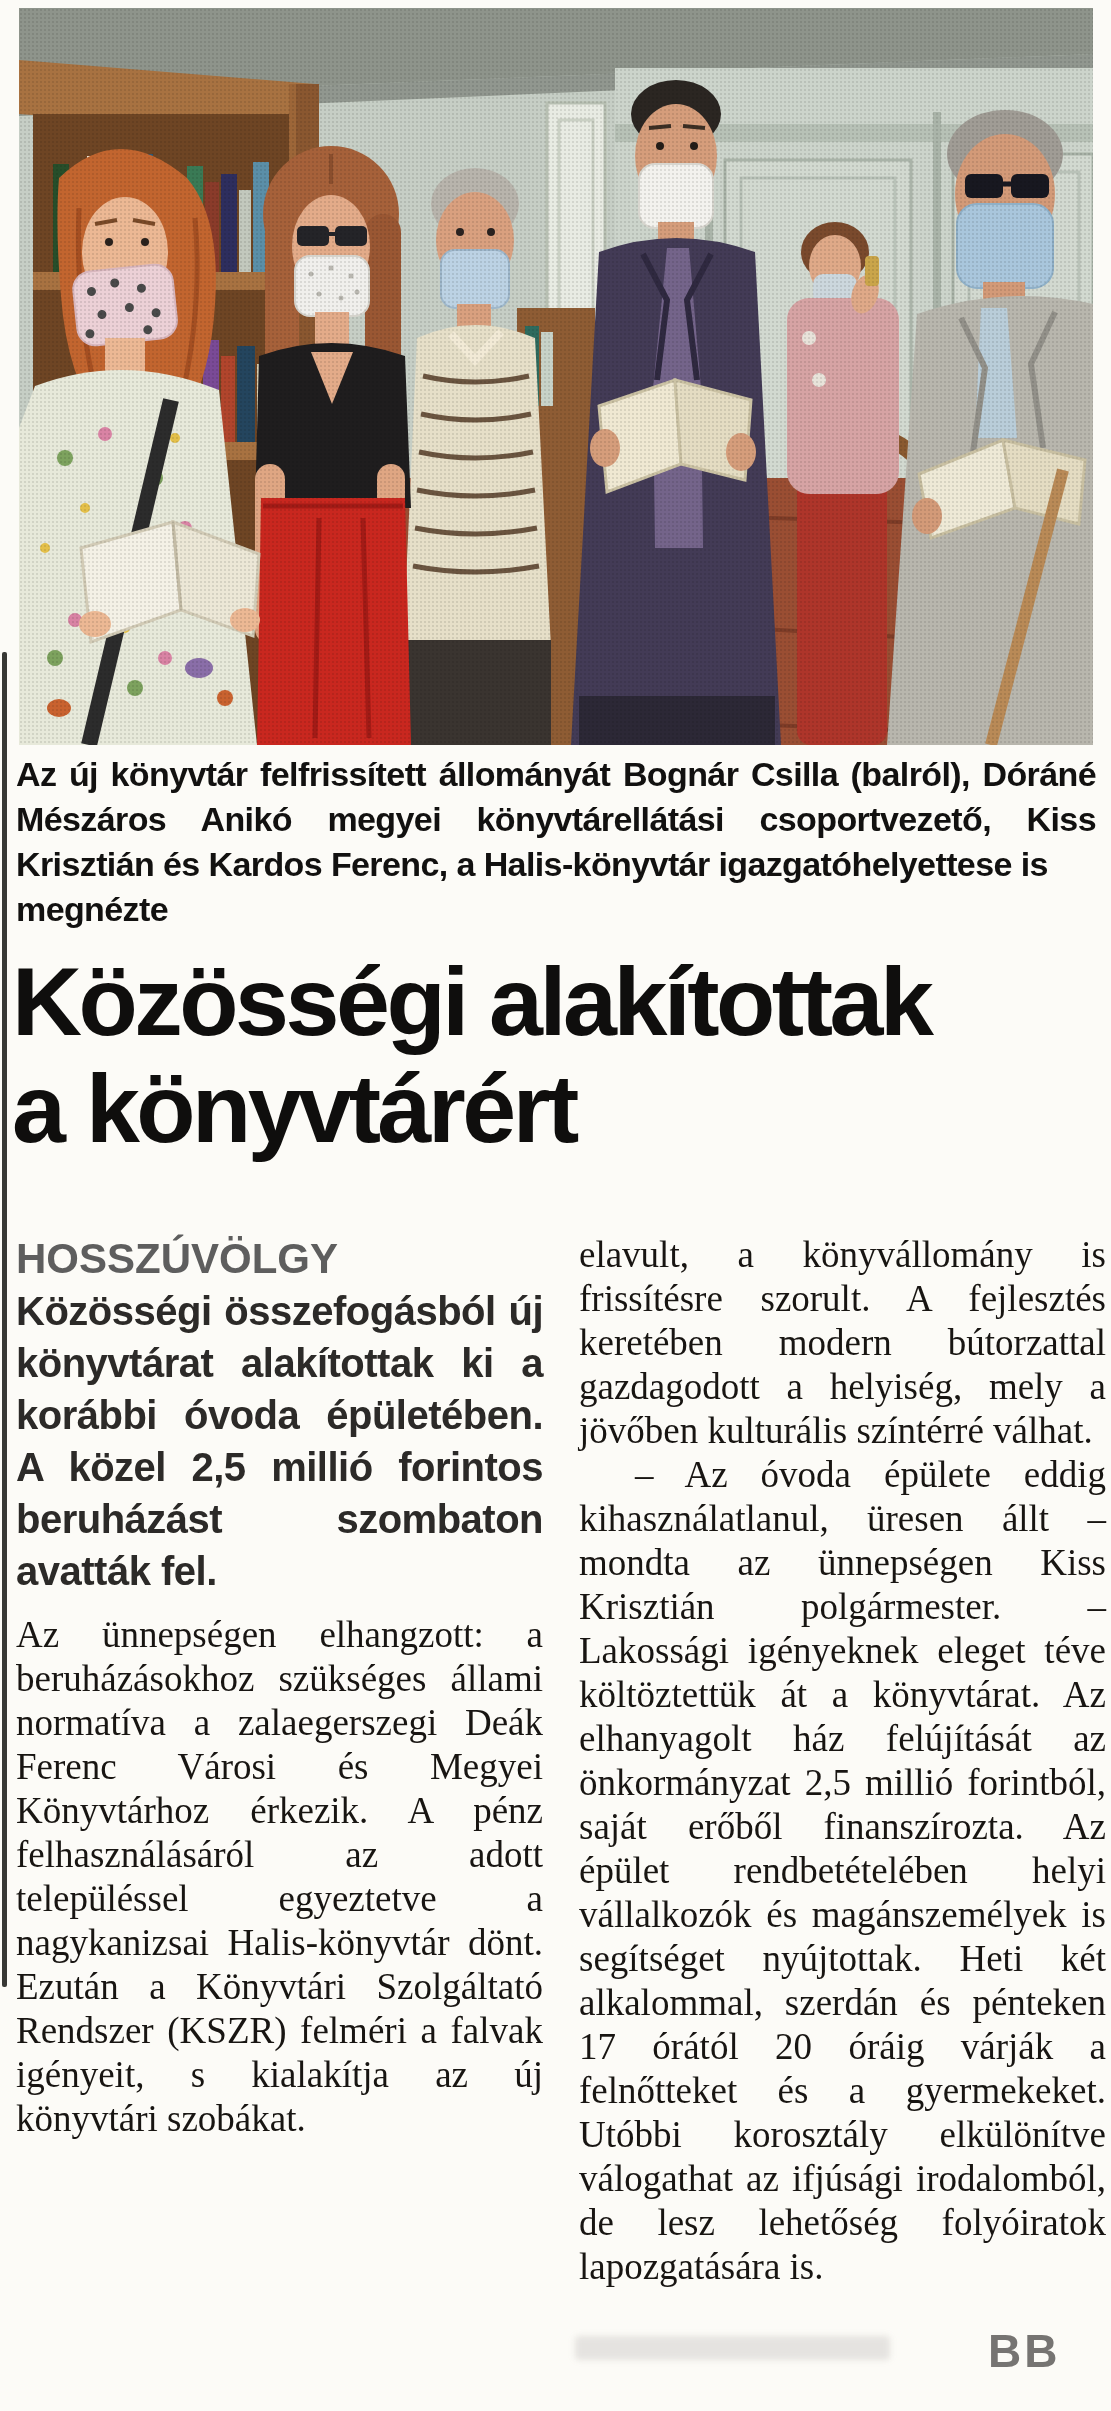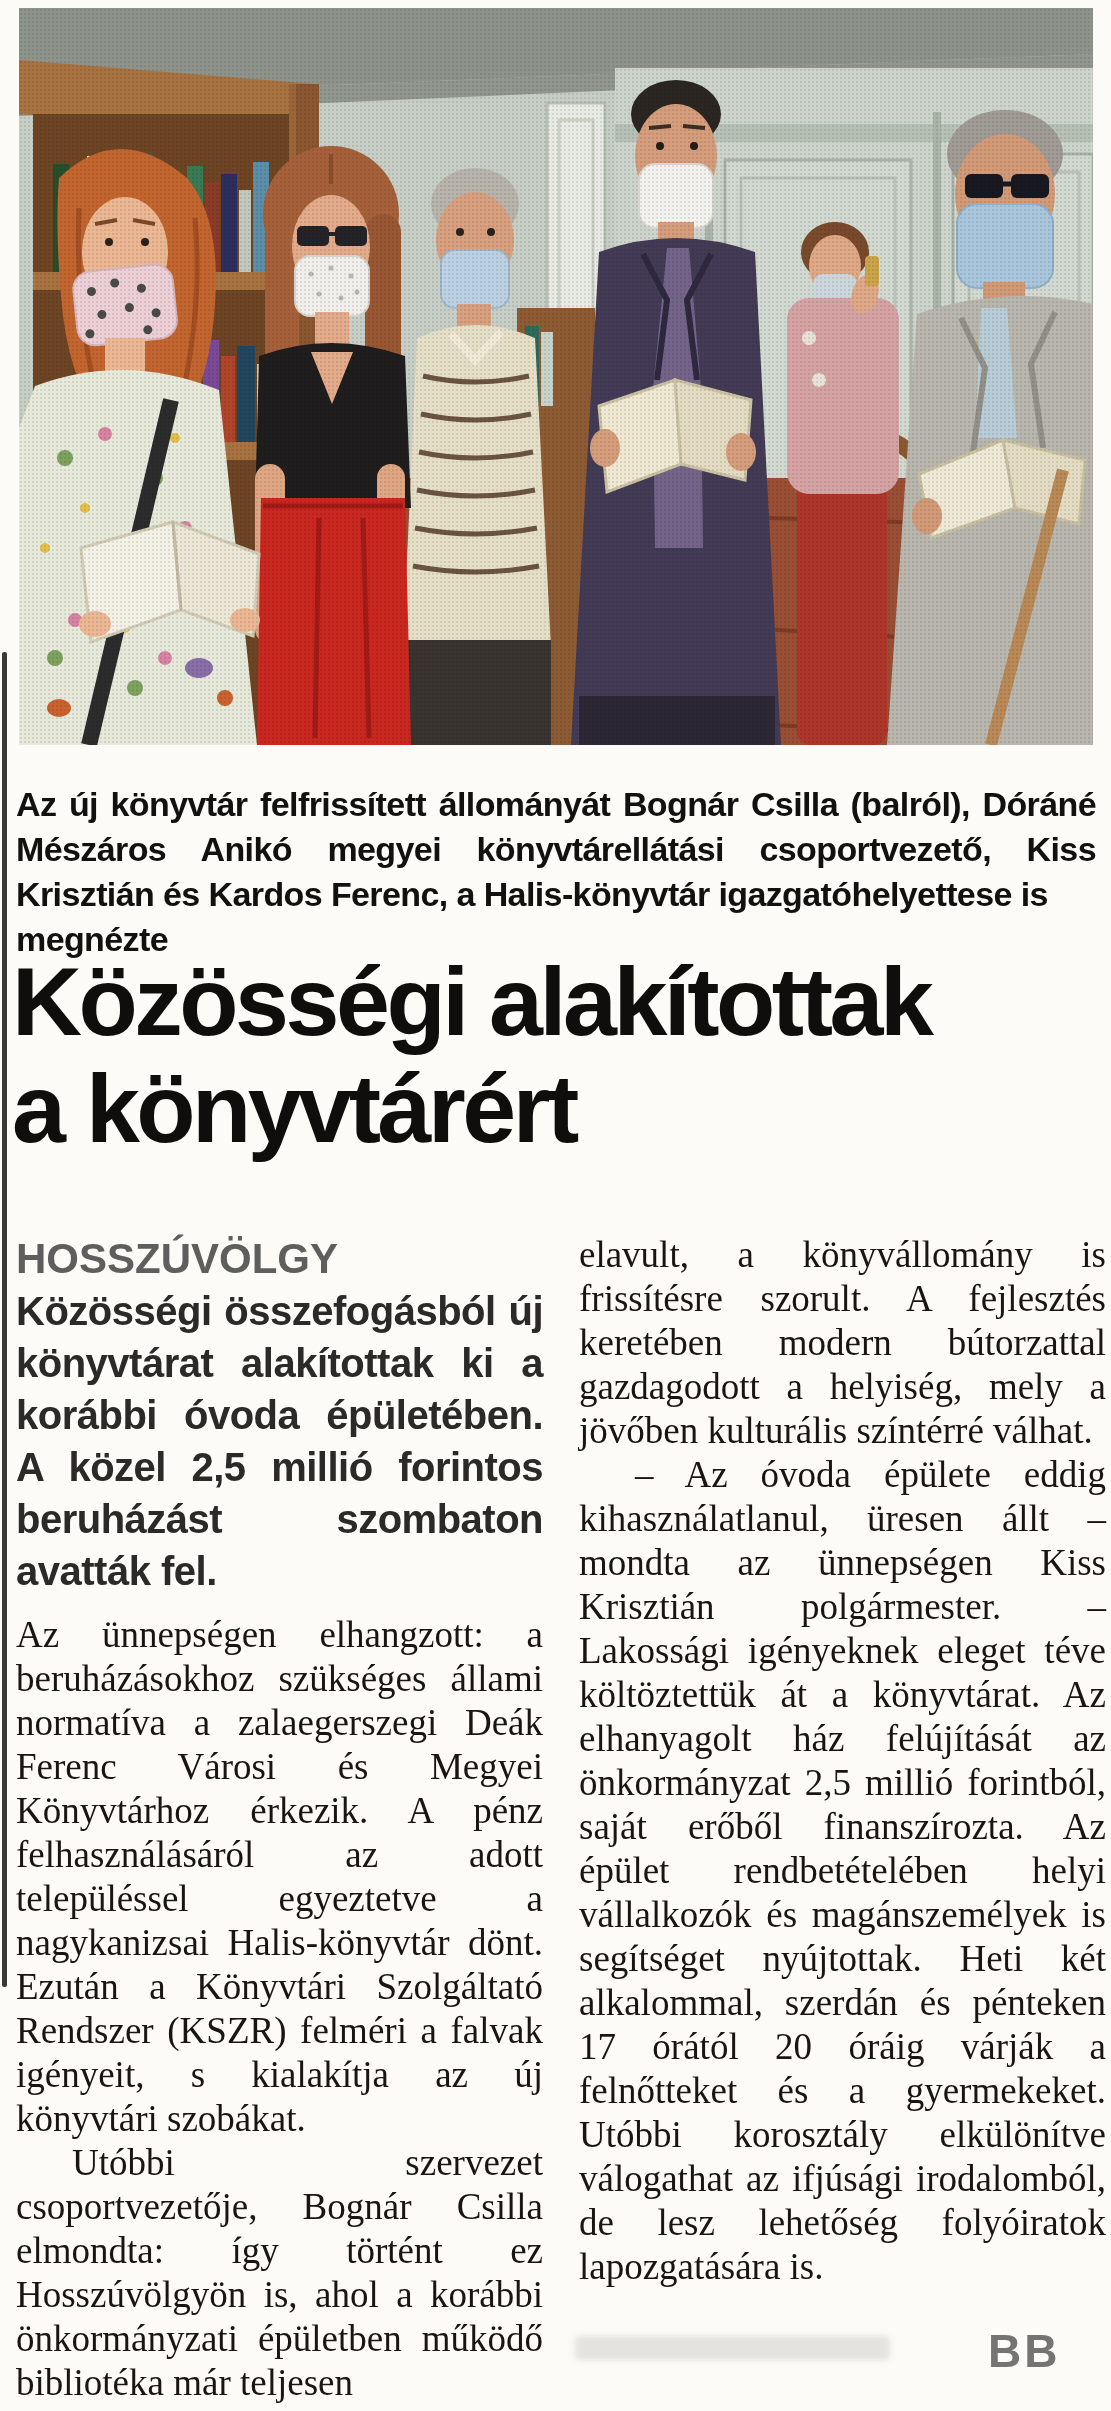--- a/index.html
+++ b/index.html
@@ -25,21 +25,21 @@
   .photo .halftone{
     position:absolute;inset:0;pointer-events:none;
     background-image:radial-gradient(rgba(20,25,20,.10) 1px, transparent 1.3px);
     background-size:4px 4px;
     mix-blend-mode:multiply;
   }
   
   .caption{
     position:absolute;left:16px;top:752px;width:1080px;
     font-weight:700;font-size:34px;line-height:45px;
-    letter-spacing:-0.6px;color:#121110;margin-top:30px;
+    letter-spacing:-0.6px;color:#121110;
   }
   .caption p{margin:0;text-align:justify;}
   .caption .cap-last{
     display:flex;justify-content:space-between;align-items:baseline;
   }
   .credit{
     font-weight:400;font-variant:small-caps;letter-spacing:.5px;
     font-size:35px;color:#22211f;
   }
   
@@ -330,21 +330,20 @@
     <div>a könyvtárért</div>
   </h1>
 
   <div class="body-cols">
     <div class="col">
       <p class="lead">
         <span class="loc">HOSSZÚVÖLGY </span>
         <span>Közösségi összefogásból új könyvtárat alakítottak ki a korábbi óvoda épületében. A közel 2,5 millió forintos beruházást szombaton avatták fel.</span>
       </p>
       <p class="serif">Az ünnepségen elhangzott: a beruházásokhoz szükséges állami normatíva a zalaegerszegi Deák Ferenc Városi és Megyei Könyvtárhoz érkezik. A pénz felhasználásáról az adott településsel egyeztetve a nagykanizsai Halis-könyvtár dönt. Ezután a Könyvtári Szolgáltató Rendszer (KSZR) felméri a falvak igényeit, s kialakítja az új könyvtári szobákat.</p>
-      <p class="serif indent">Utóbbi szervezet csoportvezetője, Bognár Csilla elmondta: így történt ez Hosszúvölgyön is, ahol a korábbi önkormányzati épületben működő bibliotéka már teljesen</p>
     </div>
     <div class="col">
       <p class="serif">elavult, a könyvállomány is frissítésre szorult. A fejlesztés keretében modern bútorzattal gazdagodott a helyiség, mely a jövőben kulturális színtérré válhat.</p>
       <p class="serif indent">– Az óvoda épülete eddig kihasználatlanul, üresen állt – mondta az ünnepségen Kiss Krisztián polgármester. – Lakossági igényeknek eleget téve költöztettük át a könyvtárat. Az elhanyagolt ház felújítását az önkormányzat 2,5 millió forintból, saját erőből finanszírozta. Az épület rendbetételében helyi vállalkozók és magánszemélyek is segítséget nyújtottak. Heti két alkalommal, szerdán és pénteken 17 órától 20 óráig várják a felnőtteket és a gyermekeket. Utóbbi korosztály elkülönítve válogathat az ifjúsági irodalomból, de lesz lehetőség folyóiratok lapozgatására is.</p>
     </div>
   </div>
 
   <div class="smudge"></div>
   <div class="sig">BB</div>
 

